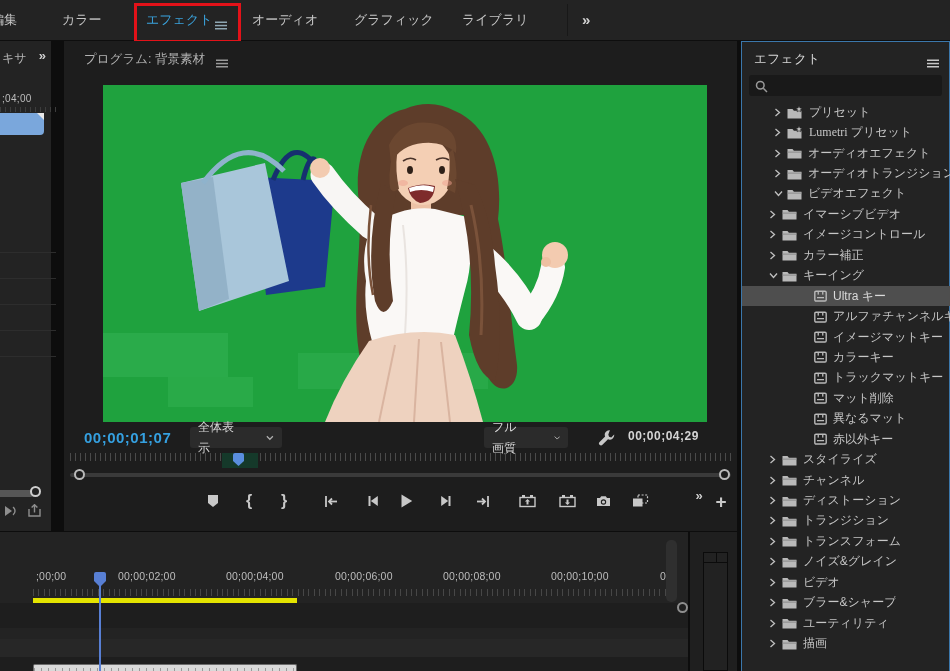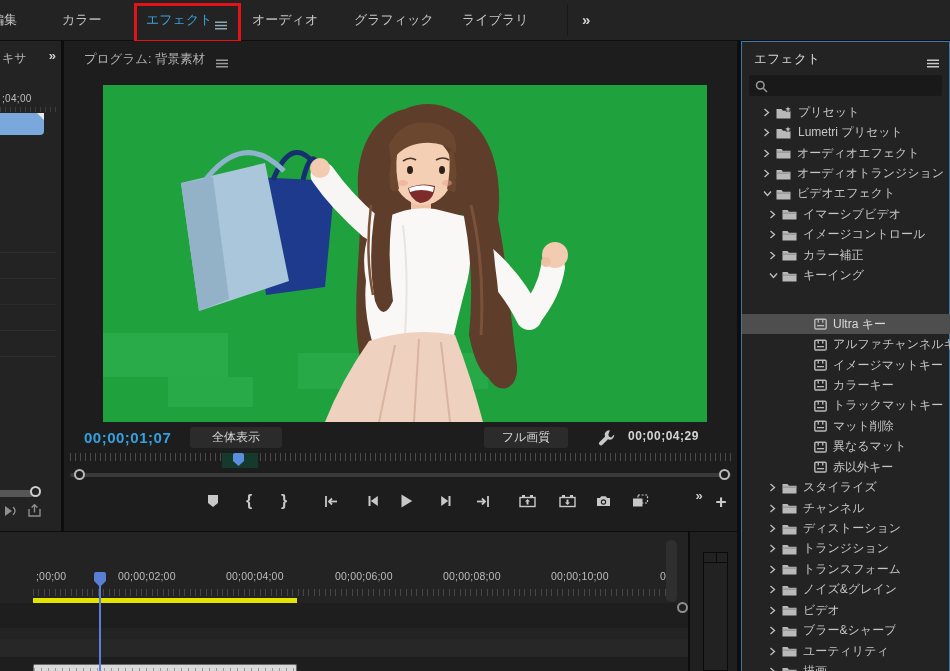--- a/index.html
+++ b/index.html
@@ -11,21 +11,21 @@
   #topbar{left:0;top:0;width:950px;height:40px;background:#232323;border-bottom:1px solid #0e0e0e;}
   .wtab{position:absolute;top:0;height:40px;line-height:40px;font-size:13px;color:#c6c6c6;white-space:nowrap;cursor:default;}
   .tab0{left:-9px;} .tab1{left:62px;} .tab2{left:146px;color:#3aa2dc;} .tab3{left:252px;}
   .tab4{left:354px;} .tab5{left:462px;}
   #tab-menu{left:215px;top:16px;}
   #tab-overflow{left:582px;top:0;height:40px;line-height:40px;font-size:15px;color:#d2d2d2;font-weight:bold;}
   #tabbar-divider{left:567px;top:4px;width:1px;height:32px;background:#181818;}
   #annotation-box{left:134px;top:3px;width:101px;height:34px;border:3px solid #e31219;}
 
   
-  #leftstrip{left:0;top:41px;width:61px;height:490px;background:#232323;}
+  #leftstrip{left:0;top:41px;width:51px;height:490px;background:#232323;}
   #ls-tab{left:2px;top:9px;font-size:12px;color:#b5b5b5;}
   #ls-overflow{right:5px;top:7px;font-size:13px;font-weight:bold;color:#d0d0d0;}
   #ls-timecode{left:2px;top:52px;font-size:10px;color:#bdbdbd;letter-spacing:.3px;}
   #ls-ruler{left:0;top:66px;width:58px;height:5px;
      background:repeating-linear-gradient(to right,#3d3d3d 0 1px,transparent 1px 5px);}
   #ls-clip{left:0;top:72px;width:44px;height:22px;background:#7aa7dc;border-radius:0 4px 4px 0;}
   #ls-clip::after{content:"";position:absolute;right:0;top:0;border-style:solid;border-width:0 7px 7px 0;border-color:transparent #e9e9e9 transparent transparent;}
   .ls-line{left:0;width:56px;height:1px;background:#2d2d2d;}
   #ls-scroll{left:0;top:449px;width:34px;height:7px;background:#565656;border-radius:0 4px 4px 0;}
   #ls-knob{left:30px;top:445px;width:11px;height:11px;border:2px solid #cfcfcf;border-radius:50%;background:#232323;box-sizing:border-box;}
@@ -33,21 +33,21 @@
   #ls-loop{left:3px;} #ls-export{left:27px;}
 
   
   #program{left:64px;top:41px;width:673px;height:490px;background:#1d1d1d;}
   #pm-title{left:20px;top:10px;font-size:12.5px;color:#b3b3b3;}
   #pm-menu{left:152px;top:13px;}
   #pm-video{left:39px;top:44px;width:604px;height:337px;background:#1fa23e;overflow:hidden;}
   #pm-controls{left:0;top:386px;width:692px;height:24px;}
   #pm-timecode{left:20px;top:2px;font-size:15px;font-weight:bold;color:#35a0e0;letter-spacing:.5px;}
   .pm-select{position:absolute;top:0;height:21px;background:#2b2b2b;border-radius:3px;color:#d8d8d8;
-     font-size:12px;line-height:21px;padding:0 8px;display:flex;align-items:center;gap:27px;flex-direction:column;}
+     font-size:12px;line-height:21px;padding:0 8px;display:flex;align-items:center;gap:27px;}
   #pm-fit{left:126px;width:76px;}
   #pm-quality{left:420px;width:68px;}
   #pm-wrench{left:534px;top:2px;}
   #pm-duration{left:564px;top:2px;font-size:12px;font-weight:bold;color:#d5d5d5;letter-spacing:.5px;}
   #pm-scrubber{left:6px;top:412px;width:661px;height:15px;
      background:repeating-linear-gradient(to right,#4a4a4a 0 1px,transparent 1px 5px) 0 0/100% 8px no-repeat;}
   #pm-inout{left:152px;top:0;width:36px;height:15px;background:#15392a;}
   #pm-playhead{left:163px;top:0;width:11px;height:13px;background:#5a8ede;border-radius:2px 2px 0 0;
      clip-path:polygon(0 0,100% 0,100% 62%,50% 100%,0 62%);}
   #pm-scrollbar{left:6px;top:432px;width:661px;height:4px;background:#3a3a3a;border-radius:2px;}
@@ -88,22 +88,22 @@
   
   #effects{left:741px;top:41px;width:209px;height:630px;background:#232323;
      border-left:1px solid #3b77ab;border-top:1px solid #3b77ab;border-right:1px solid #3b77ab;box-sizing:border-box;}
   #fx-title{left:12px;top:9px;font-size:12.5px;color:#d8d8d8;letter-spacing:.5px;}
   #fx-menu{right:10px;top:12px;}
   #fx-search{left:7px;top:33px;width:193px;height:21px;background:#191919;border:none;border-radius:3px;
      color:#d0d0d0;font-size:12px;padding:0 6px 0 24px;box-sizing:border-box;outline:none;font-family:inherit;}
   #fx-search-icon{left:13px;top:37px;}
   #fx-tree{left:0;top:60px;width:209px;height:570px;overflow:hidden;}
   .tree-row{position:relative;height:20.45px;display:flex;align-items:center;font-size:12px;color:#c6c6c6;white-space:nowrap;overflow:hidden;cursor:default;}
-  .tree-row.selected{background:#4e4e4e;color:#dadada;margin-top:28px;}
-  .lvl1{padding-left:21px;} .lvl2{padding-left:27px;} .lvl3{padding-left:59px;}
+  .tree-row.selected{background:#4e4e4e;color:#dadada;}
+  .lvl1{padding-left:32px;font-family:Liberation Serif, serif;} .lvl2{padding-left:27px;} .lvl3{padding-left:59px;}
   .chevbox{width:13px;display:inline-flex;align-items:center;flex:0 0 13px;}
   .tico-box{display:inline-flex;align-items:center;margin-right:6px;flex:0 0 auto;}
   .tlabel{overflow:hidden;text-overflow:clip;}
 </style>
 </head>
 <body>
 
 <div id="app">
 
   <div id="topbar" class="abs">

